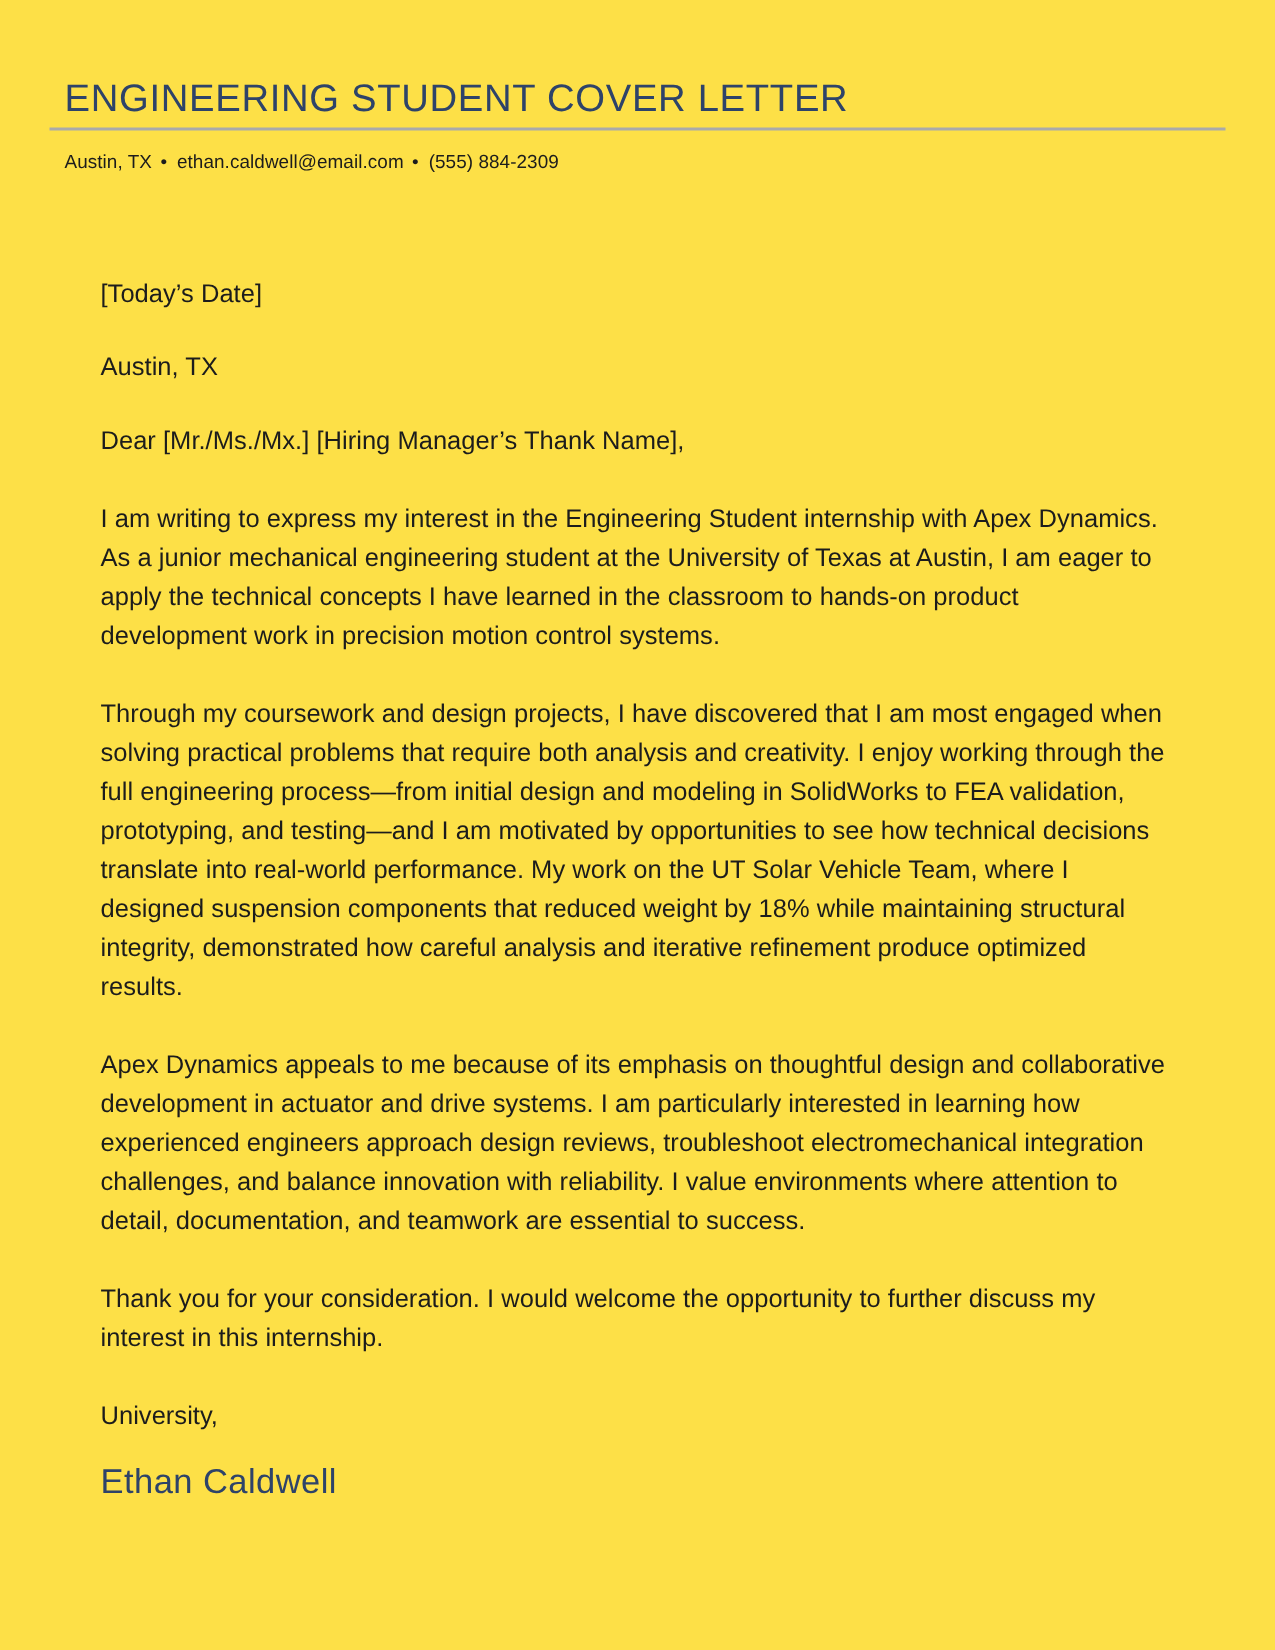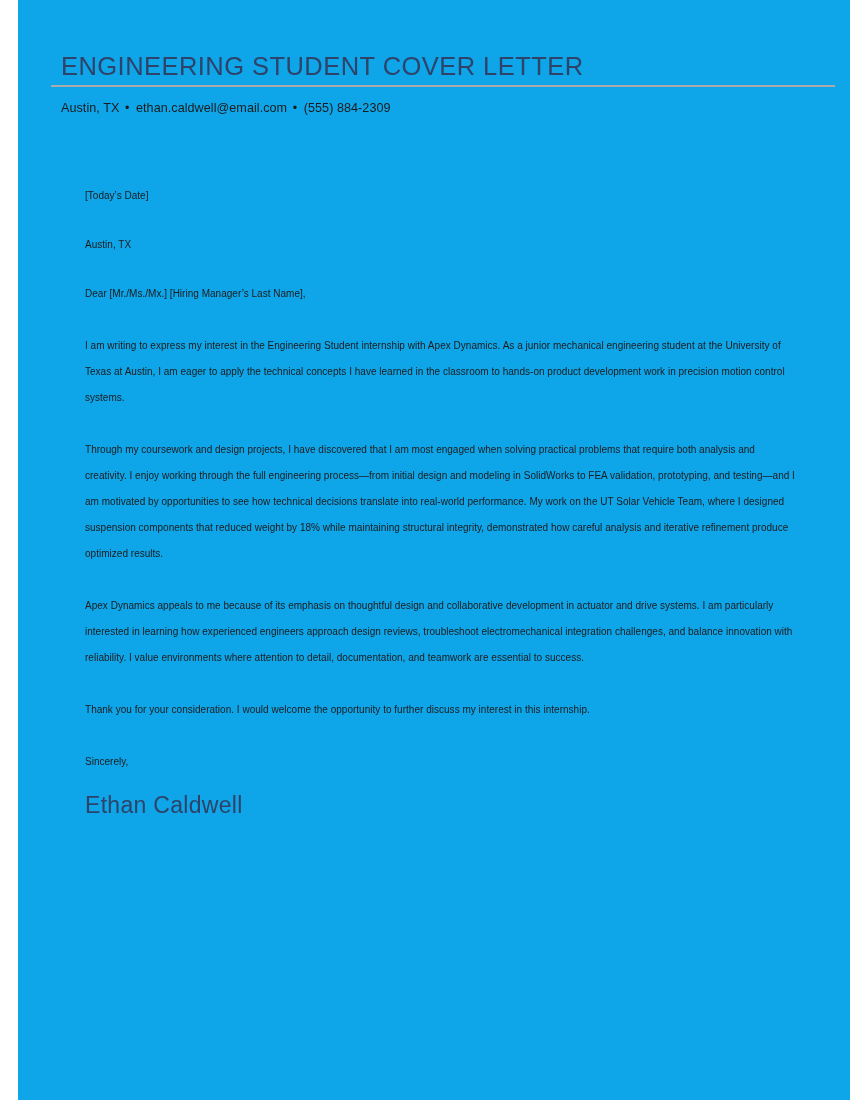--- a/index.html
+++ b/index.html
@@ -11,23 +11,22 @@
     width: 850px;
     height: 1100px;
     position: relative;
     font-family: "Liberation Sans", sans-serif;
     -webkit-font-smoothing: antialiased;
   }
 
   .page {
     position: absolute;
     inset: 0;
-    background: #0ea5e9;
+    background: #fde047;
     overflow: hidden;
-    margin-left: 18px;
   }
 
   
   .letterhead {
     position: absolute;
     left: 0;
     top: 0;
     width: 850px;
   }
 
@@ -72,21 +71,21 @@
   
   .letter-body {
     position: absolute;
     left: 67px;
     top: 183px;
     width: 712px;
   }
 
   .block {
     margin: 0;
-    font-size: 10px;
+    font-size: 17px;
     line-height: 26px;
     color: #1c1c1c;
     letter-spacing: 0.02px;
   }
 
   .block-line {
     display: block;
   }
 
   .spacer-sm { height: 23px; }
@@ -127,41 +126,41 @@
     <p class="block">[Today’s Date]</p>
 
     <div class="spacer-sm"></div>
 
     <div class="block">
       <span class="block-line">Austin, TX</span>
     </div>
 
     <div class="spacer-sm"></div>
 
-    <p class="block">Dear [Mr./Ms./Mx.] [Hiring Manager’s Last Name],</p>
+    <p class="block">Dear [Mr./Ms./Mx.] [Hiring Manager’s Thank Name],</p>
 
     <div class="spacer-md"></div>
 
     <p class="block">I am writing to express my interest in the Engineering Student internship with Apex Dynamics. As a junior mechanical engineering student at the University of Texas at Austin, I am eager to apply the technical concepts I have learned in the classroom to hands-on product development work in precision motion control systems.</p>
 
     <div class="spacer-md"></div>
 
     <p class="block">Through my coursework and design projects, I have discovered that I am most engaged when solving practical problems that require both analysis and creativity. I enjoy working through the full engineering process—from initial design and modeling in SolidWorks to FEA validation, prototyping, and testing—and I am motivated by opportunities to see how technical decisions translate into real-world performance. My work on the UT Solar Vehicle Team, where I designed suspension components that reduced weight by 18% while maintaining structural integrity, demonstrated how careful analysis and iterative refinement produce optimized results.</p>
 
     <div class="spacer-md"></div>
 
     <p class="block">Apex Dynamics appeals to me because of its emphasis on thoughtful design and collaborative development in actuator and drive systems. I am particularly interested in learning how experienced engineers approach design reviews, troubleshoot electromechanical integration challenges, and balance innovation with reliability. I value environments where attention to detail, documentation, and teamwork are essential to success.</p>
 
     <div class="spacer-md"></div>
 
     <p class="block">Thank you for your consideration. I would welcome the opportunity to further discuss my interest in this internship.</p>
 
     <div class="spacer-md"></div>
 
-    <p class="block">Sincerely,</p>
+    <p class="block">University,</p>
 
     <div class="spacer-sig"></div>
 
     <p class="signature">Ethan Caldwell</p>
 
   </div>
 
 </div>
 
 </body></html>

